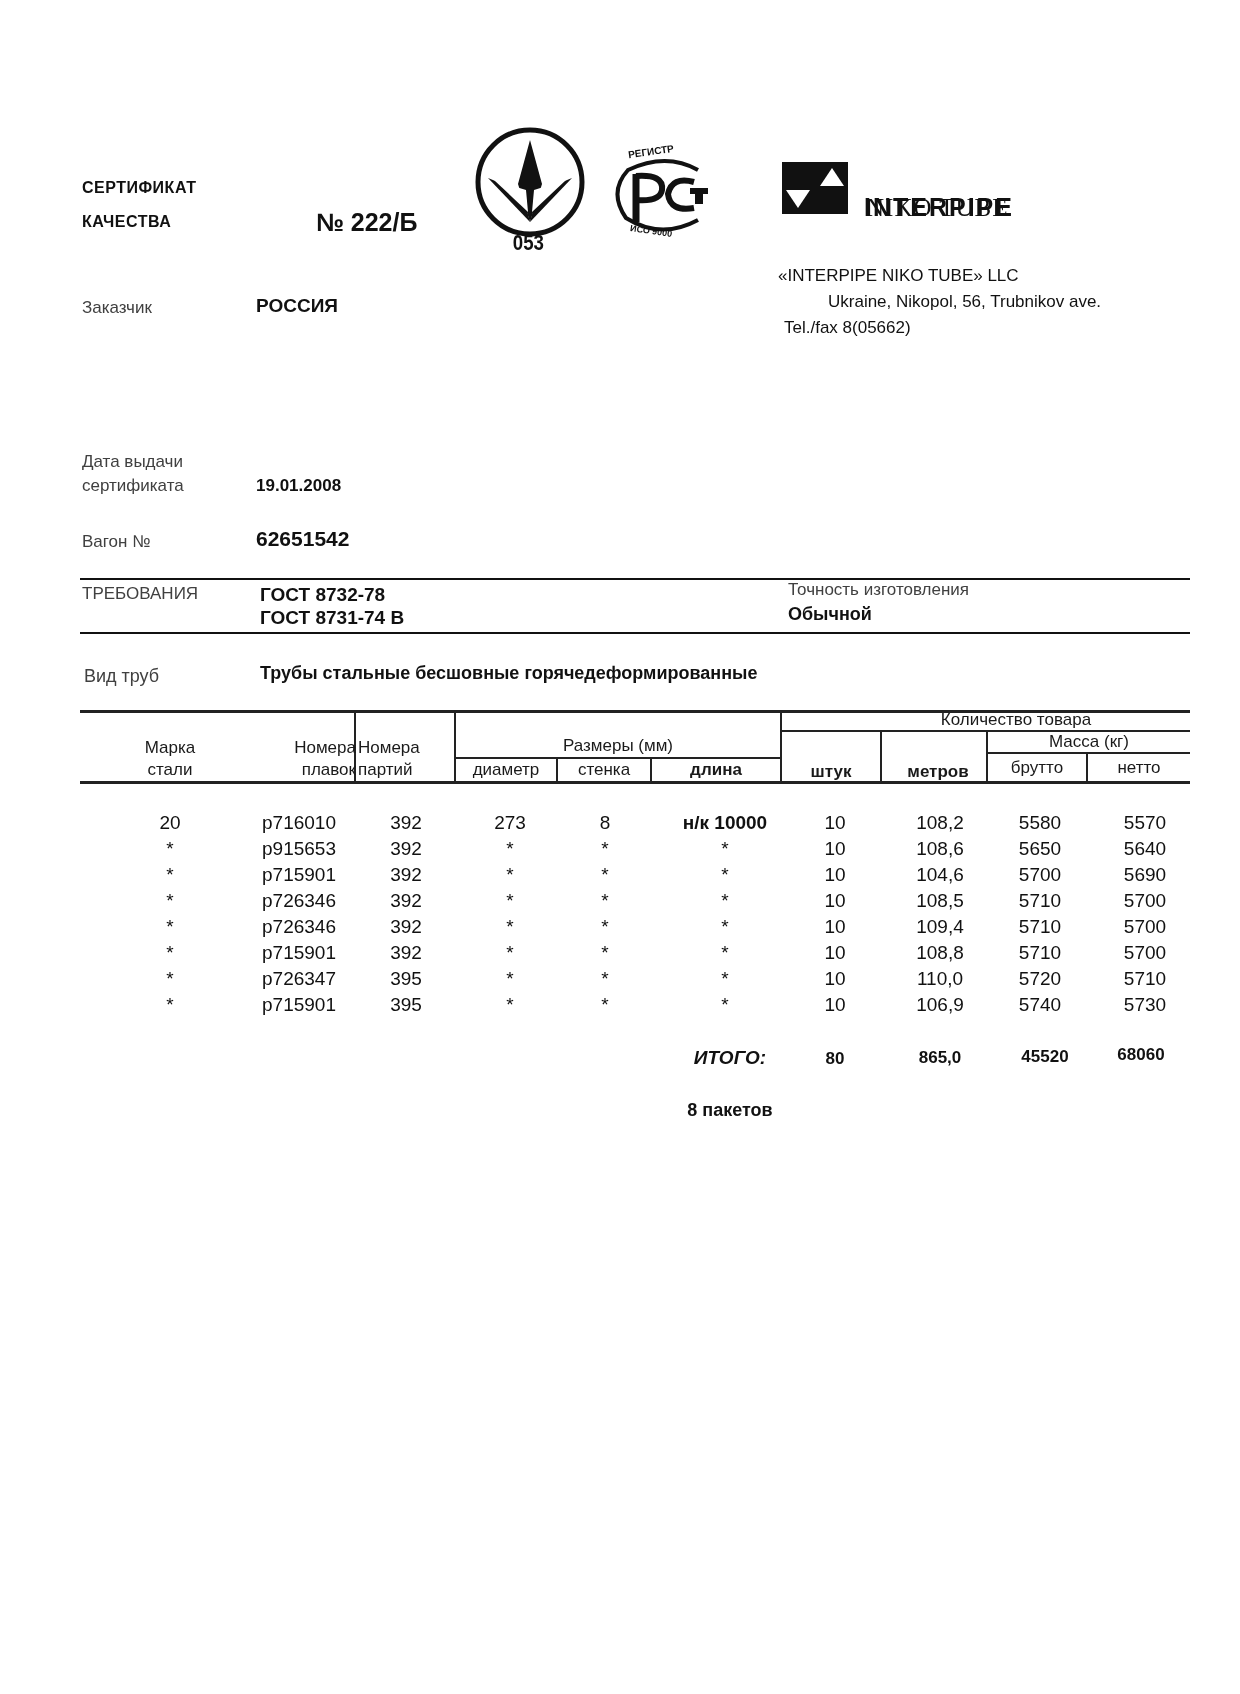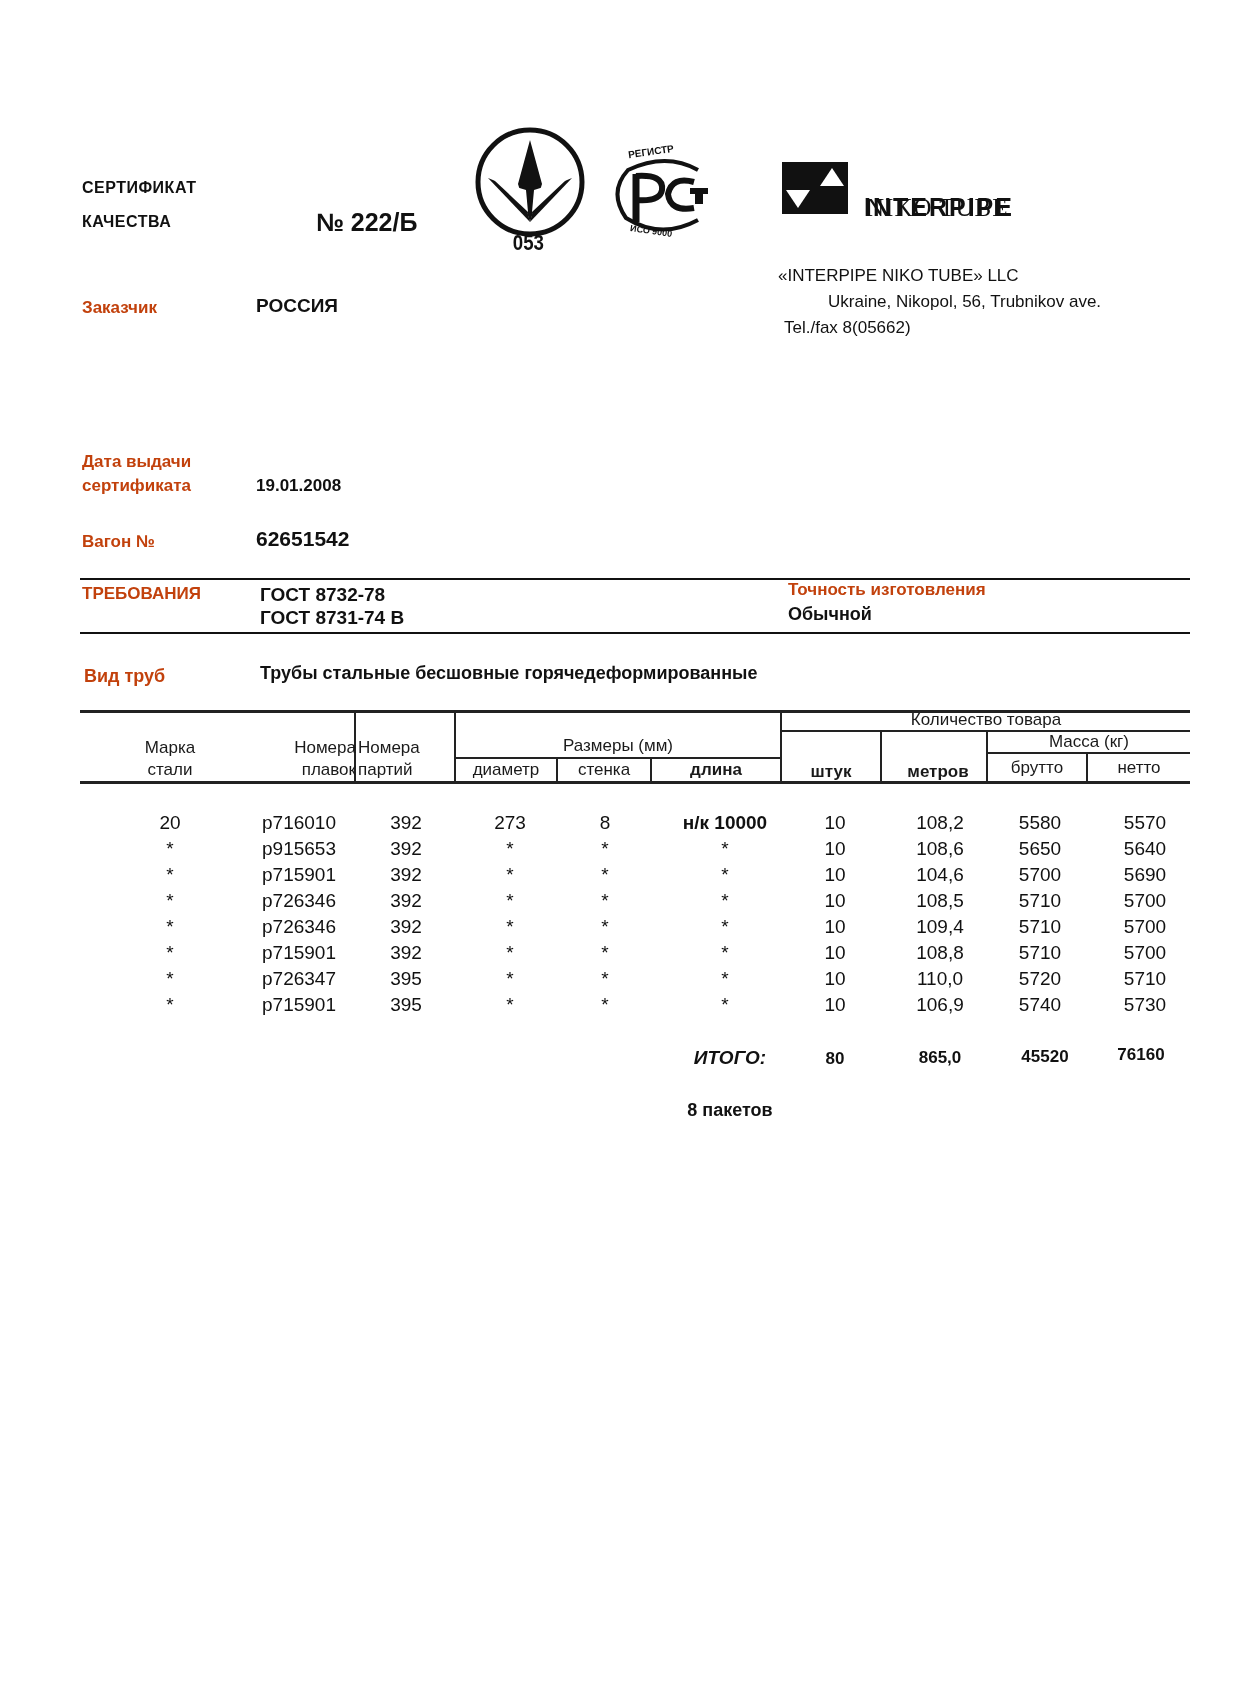--- a/index.html
+++ b/index.html
@@ -1,21 +1,21 @@
 <!DOCTYPE html>
 <html><head>
 <meta charset="utf-8">
 <style>
   html, body { margin: 0; padding: 0; background: #ffffff; }
   body { width: 1240px; height: 1694px; position: relative; overflow: hidden;
          font-family: "Liberation Sans", sans-serif; color: #111; }
   .abs { position: absolute; white-space: nowrap; }
   .title { font-weight: bold; font-size: 16px; line-height: 36px; letter-spacing: 0.5px; }
   .certno { font-weight: bold; font-size: 25px; }
-  .label { font-size: 17px; color: #c2410c; font-weight: bold; }
+  .label { font-size: 17px; color: #404040; }
   .value-bold { font-weight: bold; font-size: 19px; }
   .company-line { font-size: 17px; }
   .hr { position: absolute; background: #111; }
   .th { position: absolute; font-size: 17px; text-align: center; white-space: nowrap; color: #1a1a1a; }
   .vline { position: absolute; width: 2px; background: #222; }
   .hline { position: absolute; height: 2px; background: #222; }
   .cell { position: absolute; font-size: 19px; text-align: center; white-space: nowrap; }
   .total { position: absolute; font-weight: bold; font-size: 17px; white-space: nowrap; text-align: center; }
   .logo-text-big { font-weight: bold; font-size: 25px; letter-spacing: 2px; margin-top: 39px; }
   .logo-text-sm { font-size: 25px; letter-spacing: 1px; font-family: Liberation Serif, serif; }
@@ -105,21 +105,21 @@
   <div class="th" style="left:100px; width:140px; top:738px;">Марка</div>
   <div class="th" style="left:100px; width:140px; top:760px;">стали</div>
   <div class="th" style="left:260px; width:96px; top:738px; text-align:right;">Номера</div>
   <div class="th" style="left:260px; width:96px; top:760px; text-align:right;">плавок</div>
   <div class="th" style="left:358px; width:96px; top:738px; text-align:left;">Номера</div>
   <div class="th" style="left:358px; width:96px; top:760px; text-align:left;">партий</div>
   <div class="th" style="left:456px; width:324px; top:736px;">Размеры (мм)</div>
   <div class="th" style="left:456px; width:100px; top:760px;">диаметр</div>
   <div class="th" style="left:558px; width:92px; top:760px;">стенка</div>
   <div class="th" style="left:652px; width:128px; top:760px; font-weight:bold;">длина</div>
-  <div class="th" style="left:782px; width:408px; top:710px;">Количество товара</div>
+  <div class="th" style="left:782px; width:408px; top:710px;padding-left:30px;">Количество товара</div>
   <div class="th" style="left:782px; width:98px; top:762px; font-weight:bold;">штук</div>
   <div class="th" style="left:882px; width:112px; top:762px; font-weight:bold;">метров</div>
   <div class="th" style="left:988px; width:202px; top:732px;">Масса (кг)</div>
   <div class="th" style="left:988px; width:98px; top:758px;">брутто</div>
   <div class="th" style="left:1088px; width:102px; top:758px;">нетто</div>
 
   <div id="table-body">
       <div>
         <div class="cell" style="left: 120px; width: 100px; top: 812px;">20</div>
         <div class="cell" style="left: 262px; width: 100px; top: 812px; text-align: left;">р716010</div>
@@ -215,16 +215,16 @@
         <div class="cell" style="left: 895px; width: 90px; top: 994px;">106,9</div>
         <div class="cell" style="left: 995px; width: 90px; top: 994px;">5740</div>
         <div class="cell" style="left: 1100px; width: 90px; top: 994px;">5730</div>
       </div>
     </div>
 
   <div class="total" style="left:680px; width:100px; top:1047px; font-size:19px;font-style:italic;">ИТОГО:</div>
   <div class="total" style="left:800px; width:70px; top:1049px;">80</div>
   <div class="total" style="left:900px; width:80px; top:1048px;">865,0</div>
   <div class="total" style="left:1000px; width:90px; top:1047px;">45520</div>
-  <div class="total" style="left:1096px; width:90px; top:1045px;">76160</div>
+  <div class="total" style="left:1096px; width:90px; top:1045px;">68060</div>
 
   <div class="total" style="left:660px; width:140px; top:1100px; font-size:18px;">8 пакетов</div>
 </div>
 
 </body></html>

